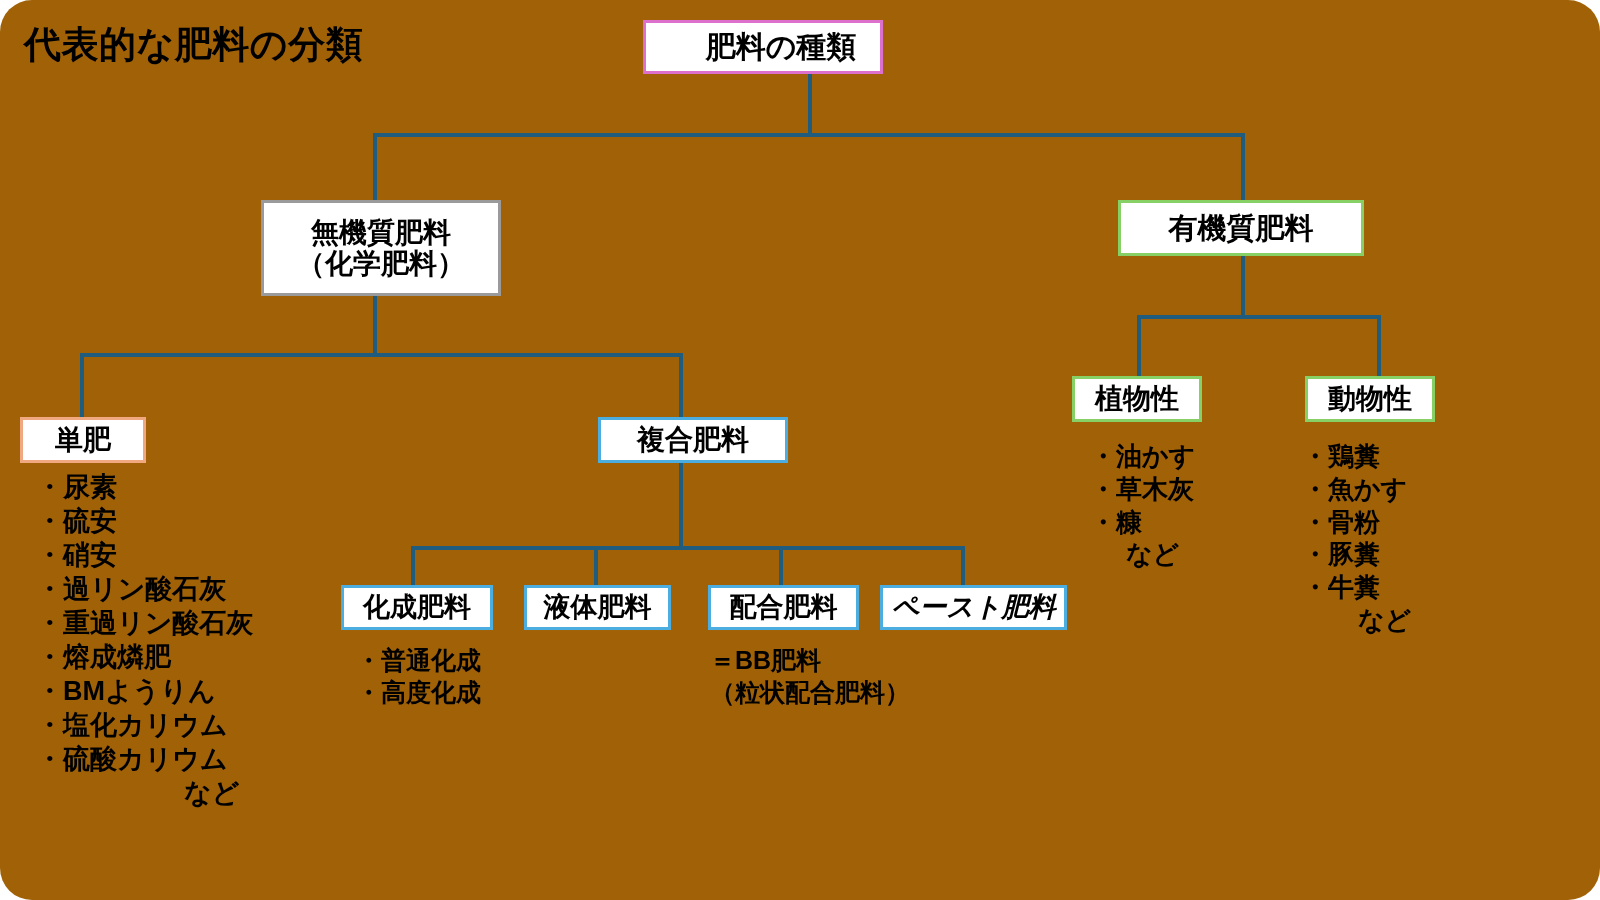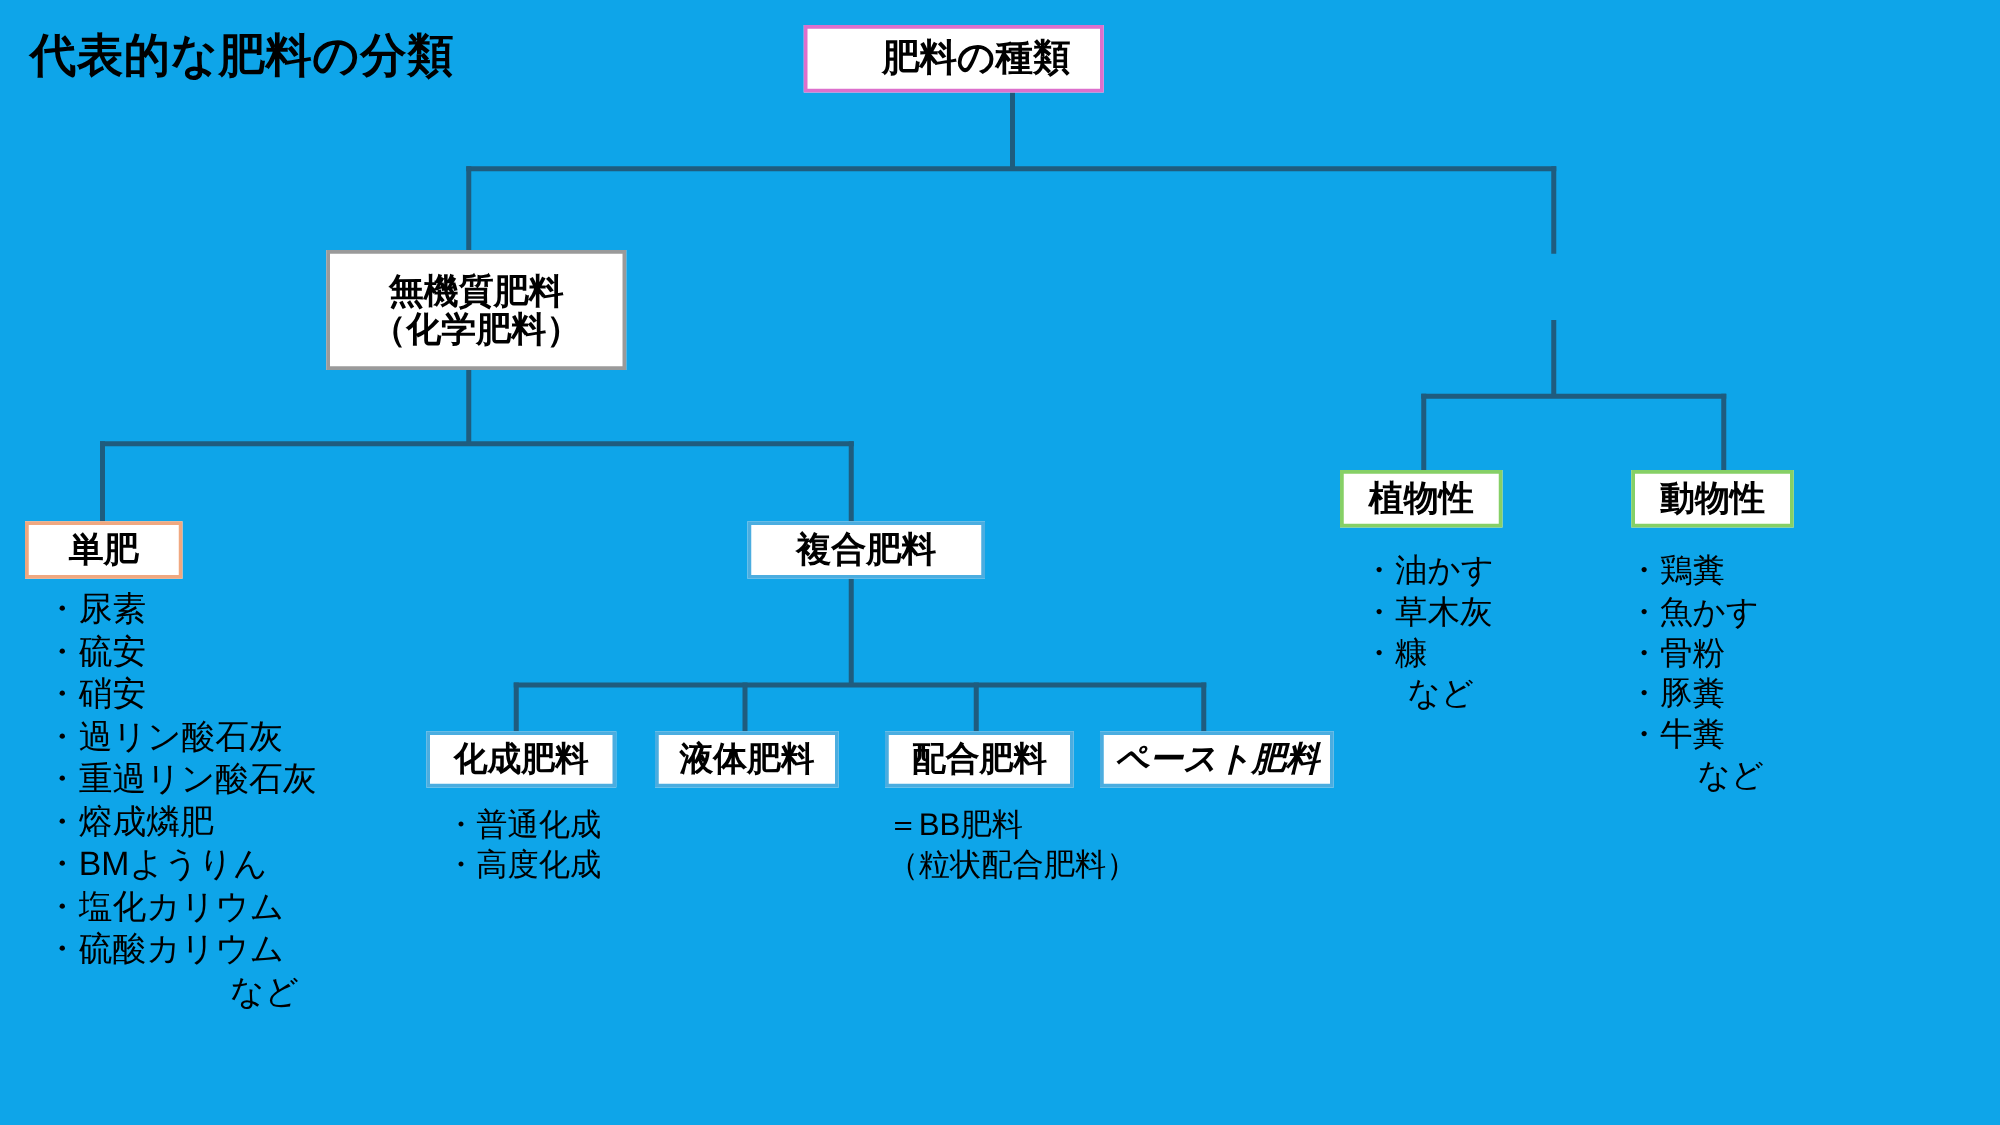--- a/index.html
+++ b/index.html
@@ -4,23 +4,24 @@
 <style>
   html, body {
     margin: 0;
     padding: 0;
     background: #ffffff;
   }
   #canvas {
     position: relative;
     width: 1600px;
     height: 900px;
-    background: #0ea5e9;
+    background: #a16207;
     font-family: "Liberation Sans", "DejaVu Sans", sans-serif;
     overflow: hidden;
+    border-radius: 32px;
   }
 
   
   .title {
     position: absolute;
     left: 24px;
     top: 20px;
     font-size: 37px;
     font-weight: bold;
     color: #000000;
@@ -51,21 +52,21 @@
     position: absolute;
     background: #1F5C7E;
   }
   .vline { width: 4px; }
   .hline { height: 4px; }
 
   
   .list {
     position: absolute;
     color: #000000;
-    font-weight: normal;
+    font-weight: bold;
     white-space: nowrap;
   }
   .list .item {
     display: block;
     line-height: 1.26;
   }
   .list .nado {
     display: block;
     line-height: 1.26;
   }
@@ -101,20 +102,23 @@
 
   <div class="node" style="left:643px; top:20px; width:240px; height:54px; border-color:#DD70CC; font-size:30px;padding-left:36px;">
     <span class="ln">肥料の種類</span>
   </div>
 
   <div class="node" style="left:261px; top:200px; width:240px; height:96px; border-color:#9A9A9A; font-size:28px;">
     <span class="ln">無機質肥料</span>
     <span class="ln">（化学肥料）</span>
   </div>
 
+  <div class="node" style="left:1118px; top:200px; width:246px; height:56px; border-color:#86D066; font-size:29px;">
+    <span class="ln">有機質肥料</span>
+  </div>
 
   <div class="node" style="left:20px; top:417px; width:126px; height:46px; border-color:#F0A880; font-size:28px;">
     <span class="ln">単肥</span>
   </div>
 
   <div class="node" style="left:598px; top:417px; width:190px; height:46px; border-color:#4BADE0; font-size:28px;justify-content:center;">
     <span class="ln">複合肥料</span>
   </div>
 
   <div class="node" style="left:341px; top:585px; width:152px; height:45px; border-color:#4BADE0; font-size:27px;">

